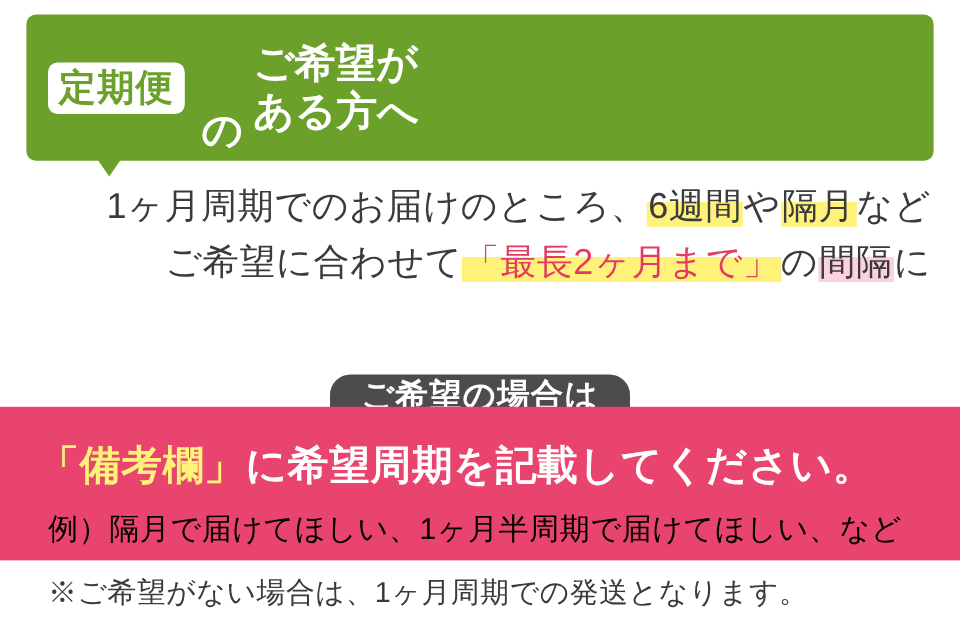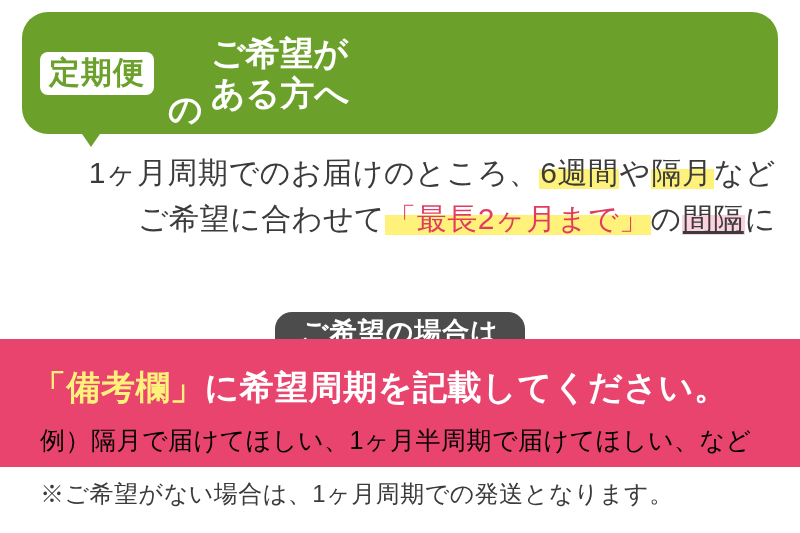--- a/index.html
+++ b/index.html
@@ -21,21 +21,21 @@
   }
 
   
   .banner {
     position: absolute;
     left: 22px;
     top: 12px;
     width: 756px;
     height: 122px;
     background: #6ba02a;
-    border-radius: 26px;
+    border-radius: 8px;
     display: flex;
     align-items: center;
     box-sizing: border-box;
     padding: 0 18px;
   }
   .banner-tail {
     position: absolute;
     left: 80px;
     top: 131px;
     width: 0;
@@ -103,21 +103,20 @@
     white-space: nowrap;
     text-align: right;
   }
   .mark-yellow {
     background: linear-gradient(to top, #fff27a 62%, rgba(255,255,255,0) 62%);
     padding: 0 1px;
   }
   .mark-pink {
     background: linear-gradient(to top, #fbd2de 62%, rgba(255,255,255,0) 62%);
     padding: 0 1px;
-    text-decoration: underline;
   }
   .red-text {
     color: #e23b62;
   }
 
   
   .pill-wrap {
     position: absolute;
     left: 0;
     top: 312px;
@@ -127,20 +126,21 @@
   .pill {
     display: inline-block;
     background: #4c4c4c;
     color: #ffffff;
     font-size: 27px;
     font-weight: bold;
     letter-spacing: 1px;
     border-radius: 17px;
     padding: 6px 26px 8px 26px;
     line-height: 1.1;
+    font-family: Liberation Mono, monospace;
   }
 
   
   .pink-band {
     position: absolute;
     left: 0;
     top: 339px;
     width: 800px;
     height: 128px;
     background: #e8446d;

